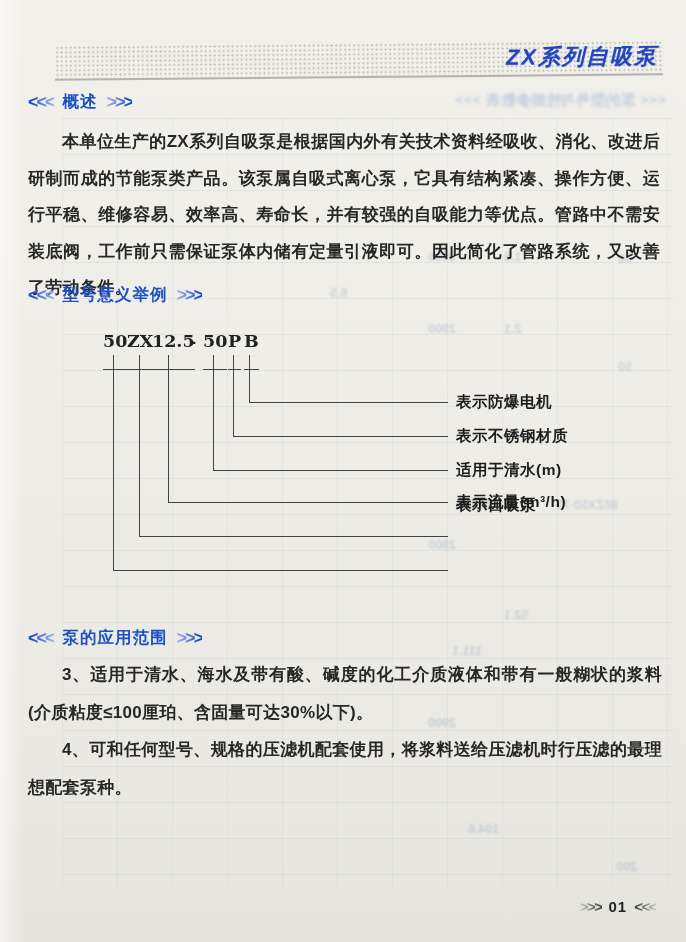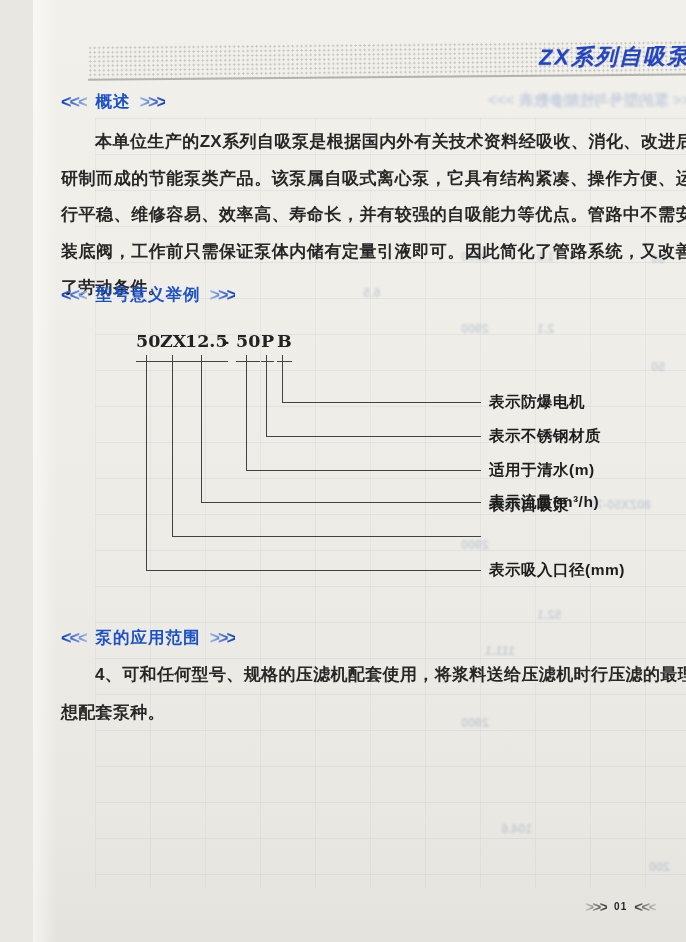--- a/index.html
+++ b/index.html
@@ -4,21 +4,20 @@
 <style>
   html,body{margin:0;padding:0;}
   body{
     width:686px;height:942px;position:relative;overflow:hidden;
     background:#e9e7e2;
     font-family:"Liberation Sans",sans-serif;
   }
   .page{
     position:absolute;inset:0;
     background:linear-gradient(180deg,#f2f0ea 0%,#efede7 45%,#eae8e2 85%,#e5e3dd 100%);
-    margin-left:33px;
   }
   .left-margin-light{
     position:absolute;left:0;top:0;width:24px;height:942px;
     background:linear-gradient(90deg,rgba(255,255,255,.55),rgba(255,255,255,0));
   }
   
   .ghost-grid{
     position:absolute;left:62px;top:118px;width:612px;height:770px;
     background:
       repeating-linear-gradient(to bottom, rgba(125,148,178,.12) 0 1px, transparent 1px 36px),
@@ -70,36 +69,36 @@
   .app-list{position:absolute;left:28px;top:656px;width:634px;}
   .app-item{
     margin:0;color:#272727;font-size:17px;font-weight:700;line-height:37.5px;
     text-align:justify;text-indent:2em;letter-spacing:.3px;
   }
   
   .code-token{
     position:absolute;top:331px;
     font-family:"DejaVu Serif","Liberation Serif",serif;
     font-size:17.5px;font-weight:bold;color:#222;
-    padding-bottom:10px;border-bottom:1.6px solid #444;white-space:nowrap;
+    padding-bottom:18px;border-bottom:1.6px solid #444;white-space:nowrap;
   }
   .code-token.nb{border-bottom:none;}
   .vline{position:absolute;width:1.4px;background:#424242;}
   .hline{position:absolute;height:1.4px;background:#424242;}
   .callout-label{
     position:absolute;left:456px;
     color:#1d1d1d;font-size:15.5px;font-weight:700;line-height:22px;
     white-space:nowrap;letter-spacing:.5px;
   }
   
   .footer{
     position:absolute;right:30px;top:898px;
     display:flex;align-items:center;gap:7px;font-weight:bold;
   }
-  .page-num{color:#1f2422;font-size:10px;letter-spacing:1px;}
+  .page-num{color:#1f2422;font-size:15px;letter-spacing:1px;}
   .fchev{
     font-size:15px;font-weight:900;letter-spacing:-1.5px;
     color:transparent;-webkit-text-fill-color:transparent;
     -webkit-background-clip:text;background-clip:text;
   }
   .fchev-l{background-image:linear-gradient(90deg,#c6cac6,#2e3331);}
   .fchev-r{background-image:linear-gradient(90deg,#2e3331,#c6cac6);}
 </style>
 </head>
 <body>
@@ -170,29 +169,29 @@
   <div class="vline" style="left:168px;top:355px;height:147px"></div>
   <div class="hline" style="left:168px;top:502px;width:280px"></div>
   <div class="callout-label" style="top:491px">表示流量(m³/h)</div>
 
   <div class="vline" style="left:139px;top:355px;height:181px"></div>
   <div class="hline" style="left:139px;top:536px;width:309px"></div>
   <div class="callout-label" style="top:494px">表示自吸泵</div>
 
   <div class="vline" style="left:113px;top:355px;height:215px"></div>
   <div class="hline" style="left:113px;top:570px;width:335px"></div>
-  <div class="callout-label" style="top:559px">表示吸入口径(mm)</div>
 
   <div class="sec-header" style="top:627px">
     <span class="chev chev-l">&lt;&lt;&lt;</span>
     <span class="sec-title">泵的应用范围</span>
     <span class="chev chev-r">&gt;&gt;&gt;</span>
   </div>
 
   <div class="app-list">
+    <p class="app-item">3、适用于清水、海水及带有酸、碱度的化工介质液体和带有一般糊状的浆料(介质粘度≤100厘珀、含固量可达30%以下)。</p>
     <p class="app-item">4、可和任何型号、规格的压滤机配套使用，将浆料送给压滤机时行压滤的最理想配套泵种。</p>
   </div>
 
   <div class="footer">
     <span class="fchev fchev-l">&gt;&gt;&gt;</span>
     <span class="page-num">01</span>
     <span class="fchev fchev-r">&lt;&lt;&lt;</span>
   </div>
 
 </div>

